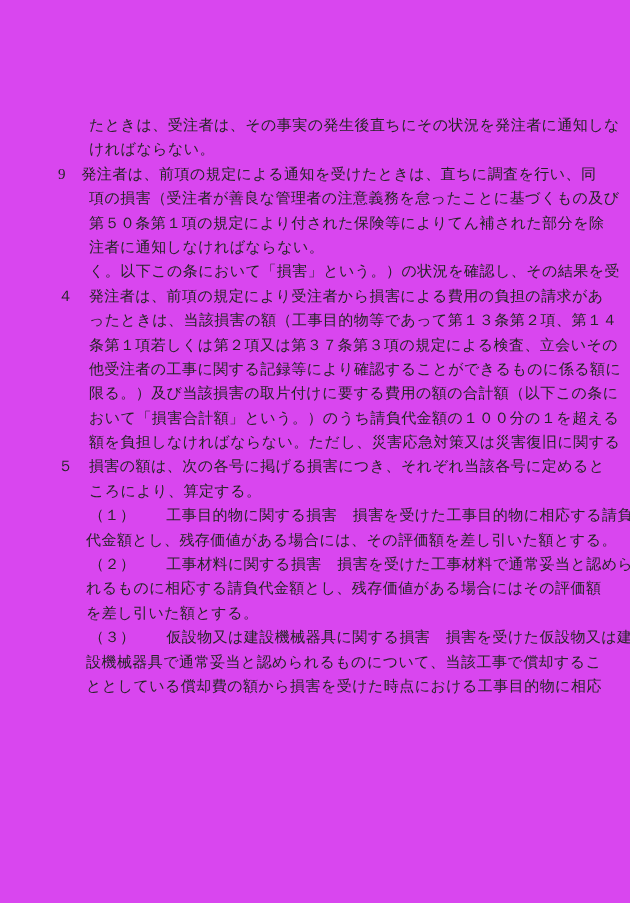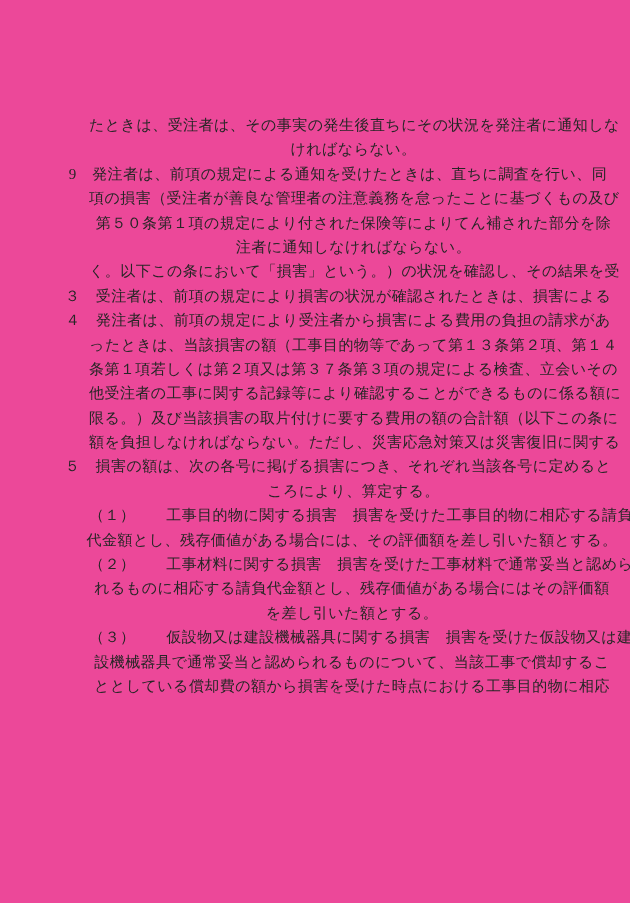--- a/index.html
+++ b/index.html
@@ -13,22 +13,21 @@
     position: relative;
     overflow: hidden;
     font-family: "Liberation Serif", "DejaVu Serif", serif;
   }
   .page {
     position: absolute;
     left: 0;
     top: 0;
     width: 630px;
     height: 903px;
-    background: #ec4899;
-    text-align: center;
+    background: #d946ef;
   }
   .text-block {
     position: absolute;
     left: 58px;
     top: 113px;
     width: 560px;
     color: #262626;
     font-size: 15px;
     letter-spacing: 0.45px;
   }
@@ -46,26 +45,26 @@
 
 <div class="page">
   <div class="text-block" id="text-block" style="color: rgb(38, 38, 38);">
       <div class="doc-line indent-2">たときは、受注者は、その事実の発生後直ちにその状況を発注者に通知しな</div>
       <div class="doc-line indent-2">ければならない。</div>
       <div class="doc-line indent-0">9　発注者は、前項の規定による通知を受けたときは、直ちに調査を行い、同</div>
       <div class="doc-line indent-2">項の損害（受注者が善良な管理者の注意義務を怠ったことに基づくもの及び</div>
       <div class="doc-line indent-2">第５０条第１項の規定により付された保険等によりてん補された部分を除</div>
       <div class="doc-line indent-2">注者に通知しなければならない。</div>
       <div class="doc-line indent-2">く。以下この条において「損害」という。）の状況を確認し、その結果を受</div>
-      <div class="doc-line indent-0">３　受注者は、前項の規定により損害の状況が確認されたときは、損害による</div>
       <div class="doc-line indent-0">４　発注者は、前項の規定により受注者から損害による費用の負担の請求があ</div>
       <div class="doc-line indent-2">ったときは、当該損害の額（工事目的物等であって第１３条第２項、第１４</div>
       <div class="doc-line indent-2">条第１項若しくは第２項又は第３７条第３項の規定による検査、立会いその</div>
       <div class="doc-line indent-2">他受注者の工事に関する記録等により確認することができるものに係る額に</div>
       <div class="doc-line indent-2">限る。）及び当該損害の取片付けに要する費用の額の合計額（以下この条に</div>
+      <div class="doc-line indent-2">おいて「損害合計額」という。）のうち請負代金額の１００分の１を超える</div>
       <div class="doc-line indent-2">額を負担しなければならない。ただし、災害応急対策又は災害復旧に関する</div>
       <div class="doc-line indent-0">５　損害の額は、次の各号に掲げる損害につき、それぞれ当該各号に定めると</div>
       <div class="doc-line indent-2">ころにより、算定する。</div>
       <div class="doc-line indent-2">（１）　　工事目的物に関する損害　損害を受けた工事目的物に相応する請負</div>
       <div class="doc-line indent-3">代金額とし、残存価値がある場合には、その評価額を差し引いた額とする。</div>
       <div class="doc-line indent-2">（２）　　工事材料に関する損害　損害を受けた工事材料で通常妥当と認めら</div>
       <div class="doc-line indent-3">れるものに相応する請負代金額とし、残存価値がある場合にはその評価額</div>
       <div class="doc-line indent-3">を差し引いた額とする。</div>
       <div class="doc-line indent-2">（３）　　仮設物又は建設機械器具に関する損害　損害を受けた仮設物又は建</div>
       <div class="doc-line indent-3">設機械器具で通常妥当と認められるものについて、当該工事で償却するこ</div>

